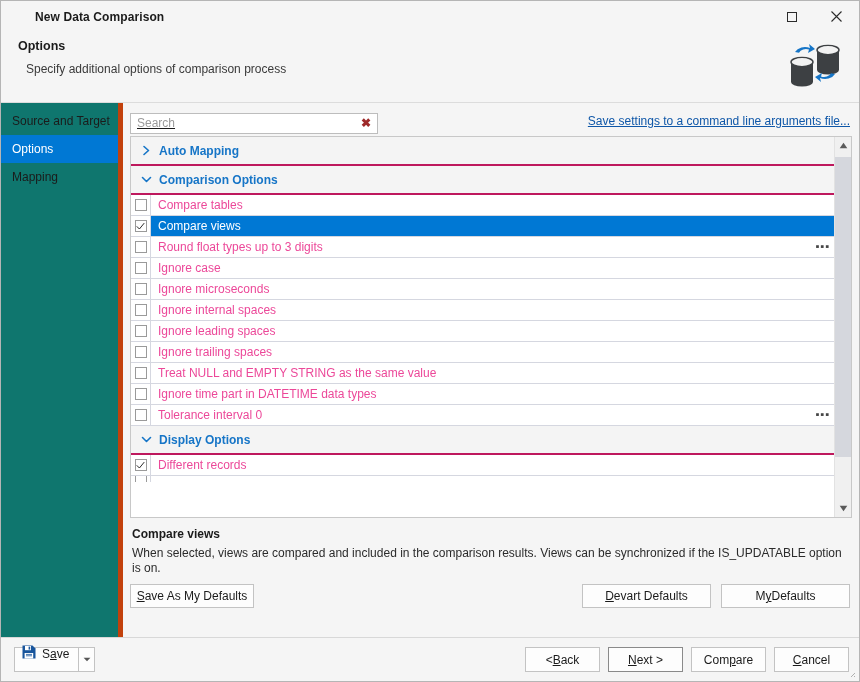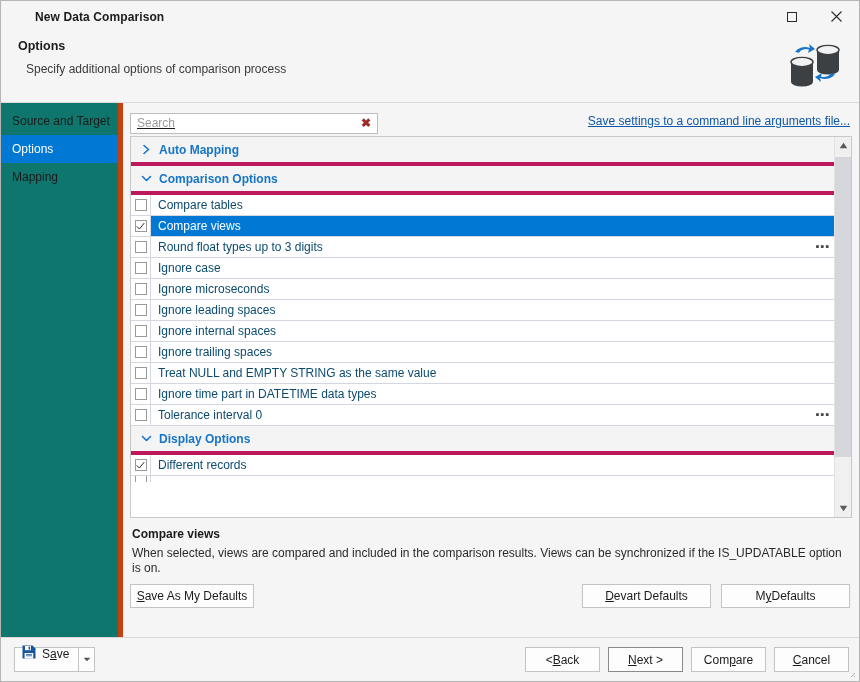--- a/index.html
+++ b/index.html
@@ -210,21 +210,21 @@
   .list-inner {
     flex: 1 1 auto;
     min-width: 0;
     overflow: hidden;
     position: relative;
   }
 
   .group-head {
     height: 29px;
     background: #f4f4f4;
-    border-bottom: 4px solid #be185d;
+    border-bottom: 2px solid #be185d;
     display: flex;
     align-items: center;
     padding-left: 8px;
     color: #1675c7;
     font-weight: bold;
     font-size: 12px;
     box-sizing: border-box;
     cursor: pointer;
   }
   .chev {
@@ -272,21 +272,21 @@
     width: 9px;
     height: 9px;
     display: block;
   }
   .opt-label {
     flex: 1 1 auto;
     display: flex;
     align-items: center;
     padding-left: 7px;
     font-size: 12px;
-    color: #0c4a6e;
+    color: #ec4899;
     white-space: nowrap;
     overflow: hidden;
     min-width: 0;
   }
   .opt-row.selected .opt-label {
     background: #0078d4;
     color: #ffffff;
   }
   .ellipsis-btn {
     width: 22px;
@@ -553,28 +553,28 @@
             <div class="cb-cell">
                 <div class="cb"></div>
               </div>
             <div class="opt-label">Ignore microseconds</div>
           </div>
 
           <div class="opt-row">
             <div class="cb-cell">
                 <div class="cb"></div>
               </div>
+            <div class="opt-label">Ignore internal spaces</div>
+          </div>
+
+          <div class="opt-row">
+            <div class="cb-cell">
+                <div class="cb"></div>
+              </div>
             <div class="opt-label">Ignore leading spaces</div>
-          </div>
-
-          <div class="opt-row">
-            <div class="cb-cell">
-                <div class="cb"></div>
-              </div>
-            <div class="opt-label">Ignore internal spaces</div>
           </div>
 
 
           <div class="opt-row">
             <div class="cb-cell">
                 <div class="cb"></div>
               </div>
             <div class="opt-label">Ignore trailing spaces</div>
           </div>
 

